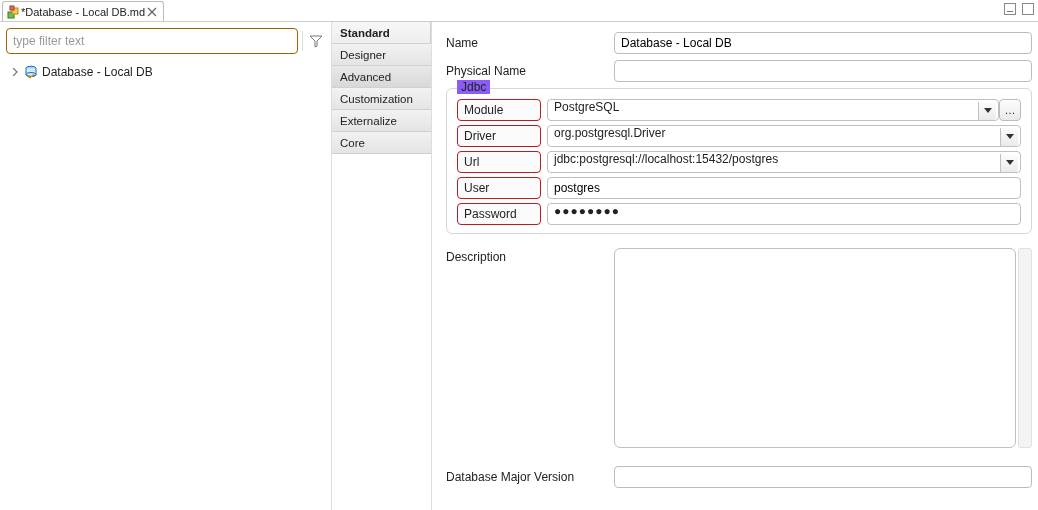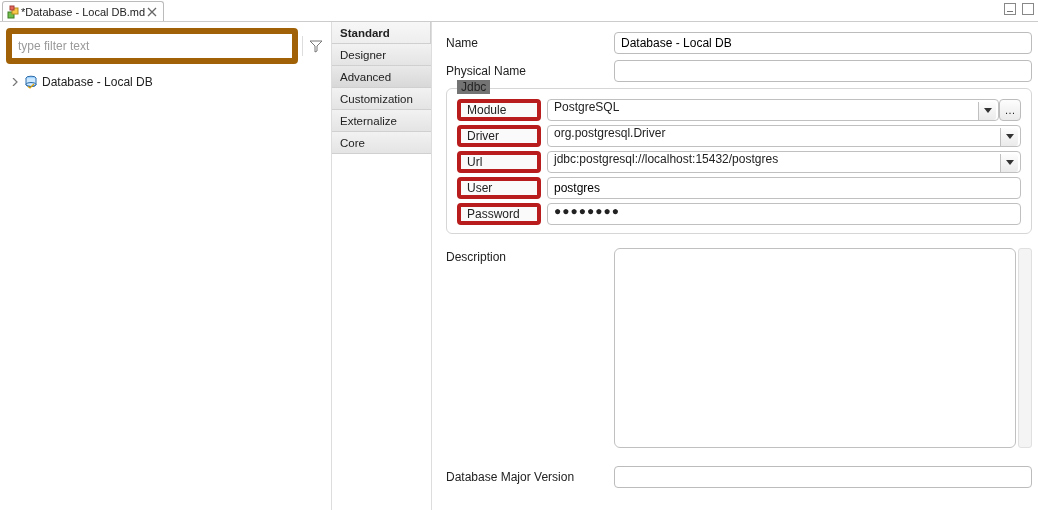--- a/index.html
+++ b/index.html
@@ -65,21 +65,21 @@
     border-right: 1px solid #ddd;
     display: flex; flex-direction: column;
   }
   .filterrow {
     display: flex; align-items: center; gap: 4px;
     padding: 6px 6px 4px 6px;
   }
   .filter-input {
     flex: 1;
     height: 22px;
-    border: 6px solid #a16207;
+    border: 1px solid #a16207;
     border-radius: 4px;
     padding: 12px 6px;
     font-size: 12px;
     color: #222;
     background: #fff;
   }
   .filter-input::placeholder { color: #9a9a9a; }
   .vsep {
     width: 1px; height: 20px; background: #ddd;
   }
@@ -157,31 +157,31 @@
   .group {
     border: 1px solid #d6d6d6;
     border-radius: 6px;
     padding: 10px 10px 8px 10px;
     margin: 4px 0 14px 0;
     position: relative;
   }
   .group-title {
     position: absolute;
     top: -9px; left: 10px;
-    background: #737373;
+    background: #8b5cf6;
     padding: 0 4px;
     font-size: 12px;
   }
   .grow {
     display: flex; align-items: center; margin-bottom: 4px;
   }
   .glabel {
     width: 84px;
     height: 22px;
-    border: 4px solid #b91c1c;
+    border: 1px solid #b91c1c;
     border-radius: 4px;
     display:flex; align-items:center;
     padding: 0 6px;
     font-size: 12px;
     background: #fafafa;
     margin-right: 6px;
   }
   .gfield-wrap {
     flex: 1;
     display: flex; align-items: flex-start; 

